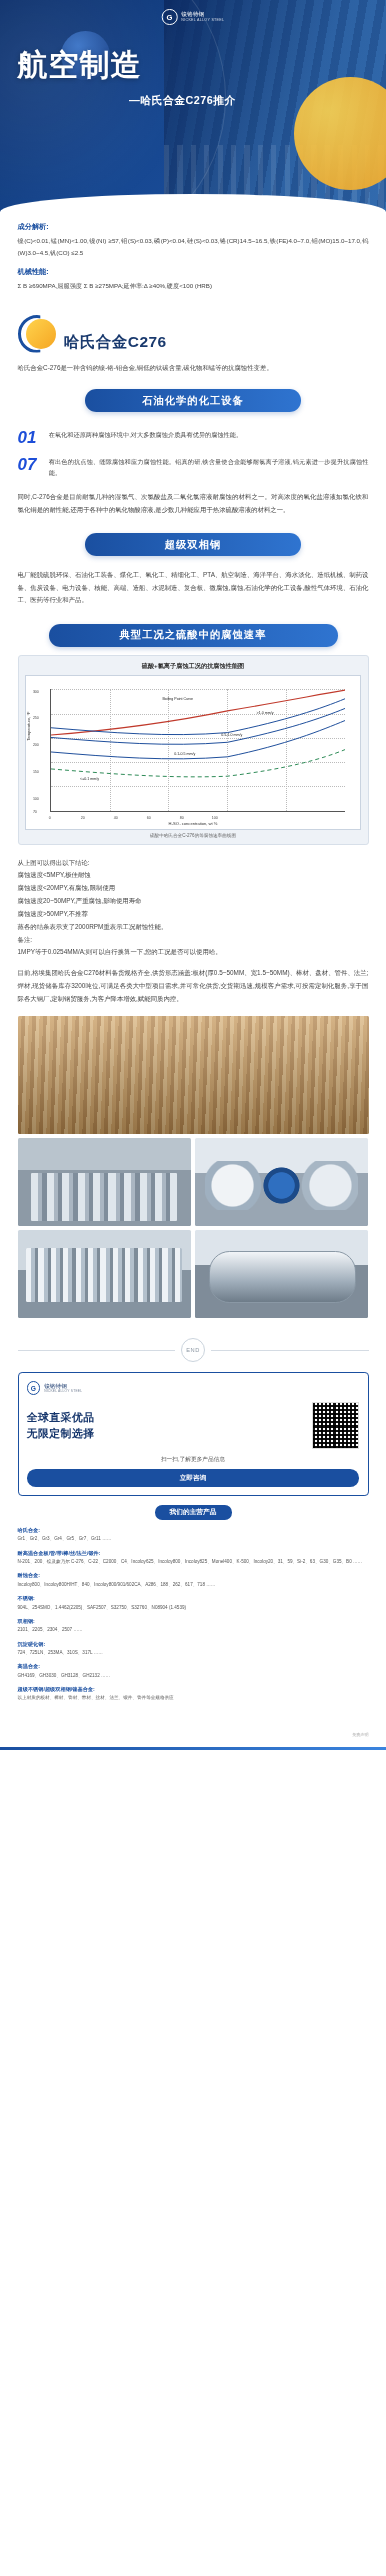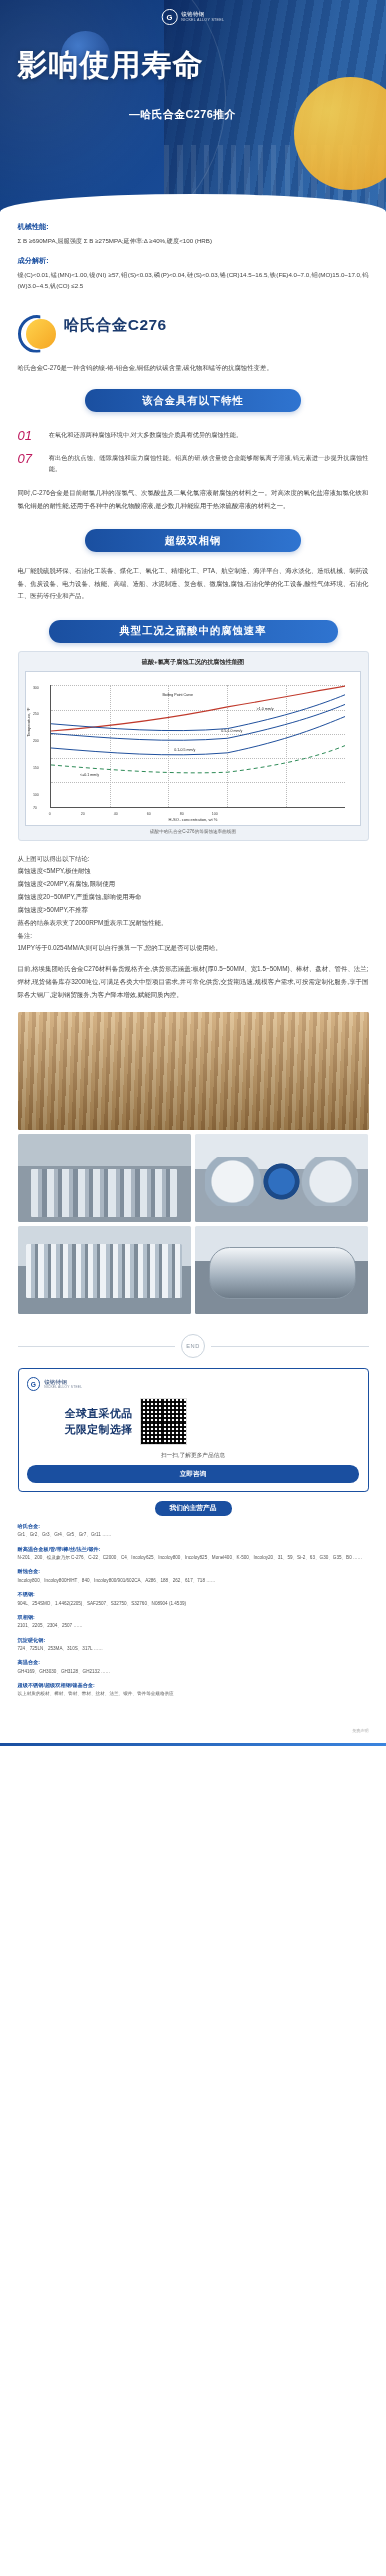--- a/index.html
+++ b/index.html
@@ -57,21 +57,21 @@
     display:flex; align-items:center; justify-content:center;
   }
   .brand-text { color:#fff; font-size: 5.7px; line-height: 1.25; }
   .brand-text small { display:block; font-size: 3.6px; opacity:.8; letter-spacing:0.3px;}
   .hero-title {
     position: absolute; left: 17.5px; top: 49px; z-index: 4;
     color: #fff; font-size: 30px; font-weight: 900; line-height: 1.08;
     letter-spacing: 1px; text-shadow: 0 1px 5.2px rgba(0,0,0,.3);
   }
   .hero-sub {
-    position:absolute; left: 129px; top: 108px; z-index:4;
+    position:absolute; left: 129px; top: 94px; z-index:4;
     color:#fff; font-size: 10.8px; font-weight: 700; letter-spacing:0.5px;
   }
   .hero-wave {
     position:absolute; left:0; bottom:-1px; width:100%; height:57px;
     background:#fff;
     border-radius: 100% 100% 0 0 / 36px 36px 0 0;
     transform: translateY(28px);
   }
 
   
@@ -85,33 +85,33 @@
   }
   .sec-head.wide { width: 289px; }
 
   .body-pad { padding: 0 17.5px; }
 
   .kv { margin-bottom: 9.3px; }
   .kv-title { font-size: 7.2px; font-weight:700; color:#1a4fa0; margin-bottom: 3.1px; }
   .kv-text { font-size: 6.2px; line-height: 1.85; color:#444; text-align: justify; }
 
   
-  .logo-block { display:flex; align-items:flex-start; gap: 8.2px; padding: 13.4px 17.5px 4.1px; }
+  .logo-block { display:flex; align-items:flex-end; gap: 8.2px; padding: 13.4px 17.5px 4.1px; }
   .logo-mark { position: relative; width: 38px; height: 38px; flex:none; }
   .logo-mark .c1 { position:absolute; inset:0; border-radius:50%; border: 3.6px solid #1a4fa0; clip-path: inset(0 40% 0 0); }
   .logo-mark .c2 { position:absolute; right:0; top:4.1px; width:30px; height:30px; border-radius:50%;
         background: linear-gradient(135deg,#ffd34d,#f5a623); }
   .logo-name { font-size: 15.5px; font-weight: 900; color:#1a3a6e; letter-spacing: 0.5px; }
 
   .intro-text { padding: 5.2px 17.5px 2.1px; font-size: 6.4px; line-height: 2; color:#444; text-align: justify; }
 
   
   .num-list { padding: 3.1px 17.5px 3.1px; }
   .num-row { display:flex; gap: 7.2px; align-items:flex-start; padding: 5.2px 0; }
-  .num { font-size: 13px; font-weight: 400; color:#be185d; font-style: italic; line-height:1; width: 24px; flex:none;}
+  .num { font-size: 17px; font-weight: 700; color:#1d4ed8; font-style: italic; line-height:1; width: 24px; flex:none;}
   .num-txt { font-size: 6.2px; line-height: 1.85; color:#444; text-align: justify; }
 
   .para { padding: 4.1px 17.5px; font-size: 6.4px; line-height: 2; color:#444; text-align: justify; }
 
   
   .chart-card {
     margin: 7.2px 17.5px; background:#eef2f7; border:0.5px solid #d7dfe9; border-radius: 3.1px; padding: 6.2px;
   }
   .chart-title { text-align:center; font-size: 6.2px; color:#333; margin-bottom: 4.1px; font-weight: 700;}
   .chart-box { position: relative; background:#fff; border:0.5px solid #c9d3e0; height: 155px; }
@@ -189,21 +189,21 @@
   
   .ad-card {
     margin: 5.2px 17.5px 0; border: 1px solid #1a4fa0; border-radius: 4.1px; padding: 8.2px; position:relative;
     background:#fff;
   }
   .ad-brand { display:flex; align-items:center; gap:4.1px; margin-bottom: 7.2px; }
   .ad-brand .lg { width:13.4px;height:13.4px;border-radius:50%;border:1px solid #1a4fa0;color:#1a4fa0;
       font-size:6.7px;font-weight:bold;display:flex;align-items:center;justify-content:center;}
   .ad-brand .tx { font-size: 5.7px; color:#1a3a6e; line-height:1.2; }
   .ad-brand .tx small { display:block; font-size: 3.3px; color:#7a869a; letter-spacing:0.2px;}
-  .ad-main { display:flex; align-items:center; gap: 7.2px; margin-left: 38px; }
+  .ad-main { display:flex; justify-content:space-between; align-items:center; gap: 7.2px; }
   .ad-slogan { font-size: 10.8px; font-weight: 800; color:#15356b; line-height:1.5; letter-spacing: 0.5px;}
   .ad-qr { width: 47px; height: 47px; flex:none; padding:2.1px; border:0.5px solid #ddd; background:#fff;
      background-image:
        repeating-linear-gradient(90deg,#111 0 2.1px, #fff 2.1px 4.1px),
        repeating-linear-gradient(0deg,#111 0 2.1px, #fff 2.1px 4.1px);
      background-blend-mode: multiply;
   }
   .ad-cta { margin-top: 7.2px; display:flex; align-items:center; justify-content:center; gap:3.1px;
             font-size: 5.7px; color:#555;}
   .ad-btn { margin-top: 5.2px; height: 17.5px; border-radius: 8.8px; background:#1a4fa0; color:#fff;
@@ -233,48 +233,48 @@
     <div class="hero-yellow"></div>
 
     <div class="brand">
       <div class="brand-logo">G</div>
       <div class="brand-text">
         <span>镍铬特钢</span>
         <small>NICKEL ALLOY STEEL</small>
       </div>
     </div>
 
-    <div class="hero-title">影响使用寿命</div>
+    <div class="hero-title">航空制造</div>
     <div class="hero-sub">—哈氏合金C276推介</div>
     <div class="hero-wave"></div>
   </div>
 
 
   <div class="body-pad">
+    <div class="kv">
+      <div class="kv-title">成分解析:</div>
+      <div class="kv-text">镍(C)&lt;0.01,锰(MN)&lt;1.00,镍(NI) ≥57,钼(S)&lt;0.03,磷(P)&lt;0.04,硅(S)&lt;0.03,铬(CR)14.5~16.5,铁(FE)4.0~7.0,钼(MO)15.0~17.0,钨(W)3.0~4.5,钒(CO) ≤2.5</div>
+    </div>
     <div class="kv">
       <div class="kv-title">机械性能:</div>
       <div class="kv-text">Σ B ≥690MPA,屈服强度 Σ B ≥275MPA;延伸率:Δ ≥40%,硬度&lt;100 (HRB)</div>
-    </div>
-    <div class="kv">
-      <div class="kv-title">成分解析:</div>
-      <div class="kv-text">镍(C)&lt;0.01,锰(MN)&lt;1.00,镍(NI) ≥57,钼(S)&lt;0.03,磷(P)&lt;0.04,硅(S)&lt;0.03,铬(CR)14.5~16.5,铁(FE)4.0~7.0,钼(MO)15.0~17.0,钨(W)3.0~4.5,钒(CO) ≤2.5</div>
     </div>
   </div>
 
   <div class="logo-block">
     <div class="logo-mark">
       <div class="c1"></div>
         <div class="c2"></div>
     </div>
     <div class="logo-name">哈氏合金C276</div>
   </div>
 
   <div class="intro-text">哈氏合金C-276是一种含钨的镍-铬-钼合金,铜低的钛碳含量,碳化物和锰等的抗腐蚀性变差。</div>
 
-  <div class="sec-head">该合金具有以下特性</div>
+  <div class="sec-head">石油化学的化工设备</div>
 
   <div class="num-list">
     <div class="num-row">
       <div class="num">01</div>
       <div class="num-txt">在氧化和还原两种腐蚀环境中,对大多数腐蚀介质具有优异的腐蚀性能。</div>
     </div>
     <div class="num-row">
       <div class="num">07</div>
       <div class="num-txt">有出色的抗点蚀、缝隙腐蚀和应力腐蚀性能。铝真的研,铁含量使合金能够耐氯离子溶液,钨元素进一步提升抗腐蚀性能。</div>
     </div>

